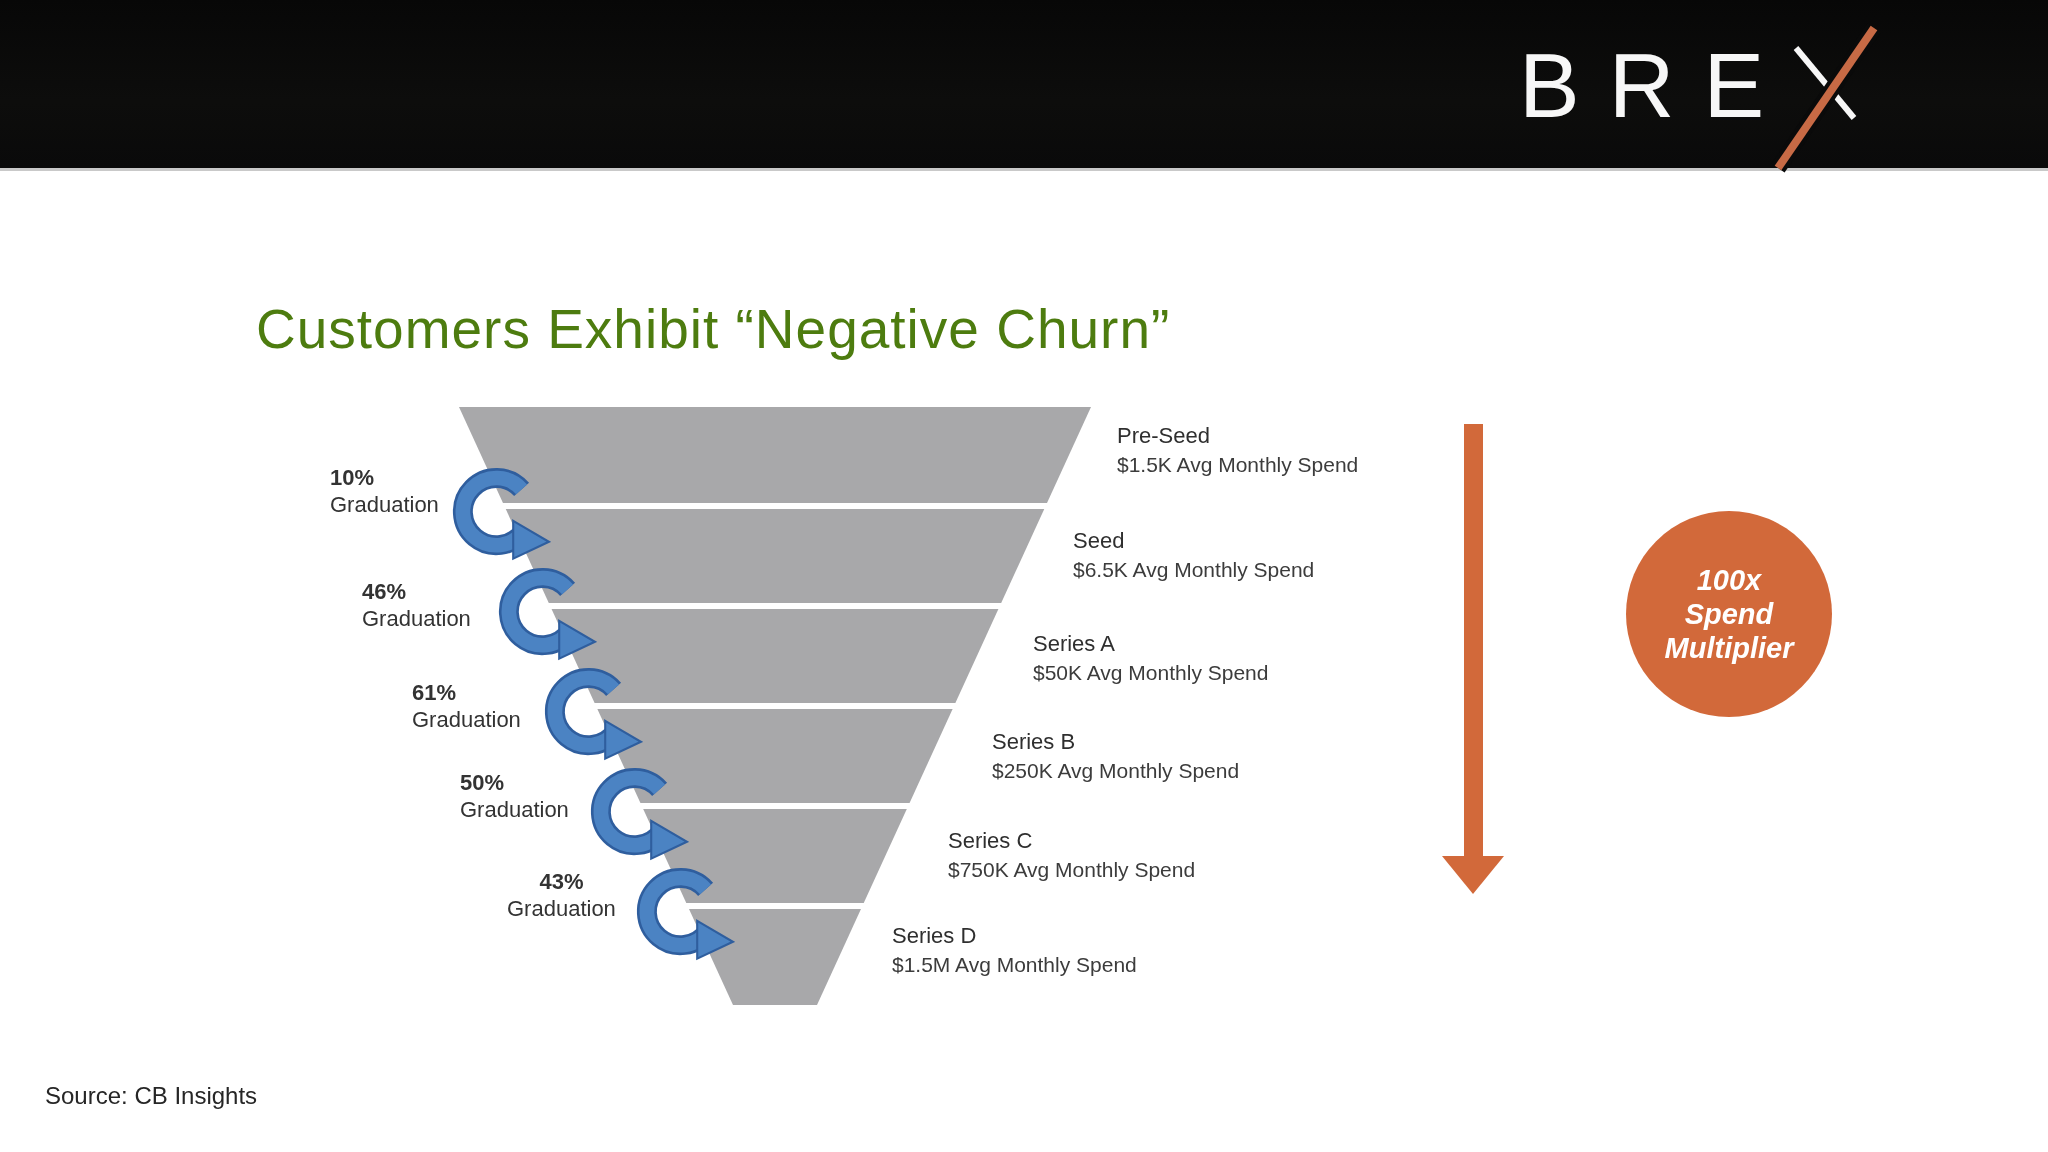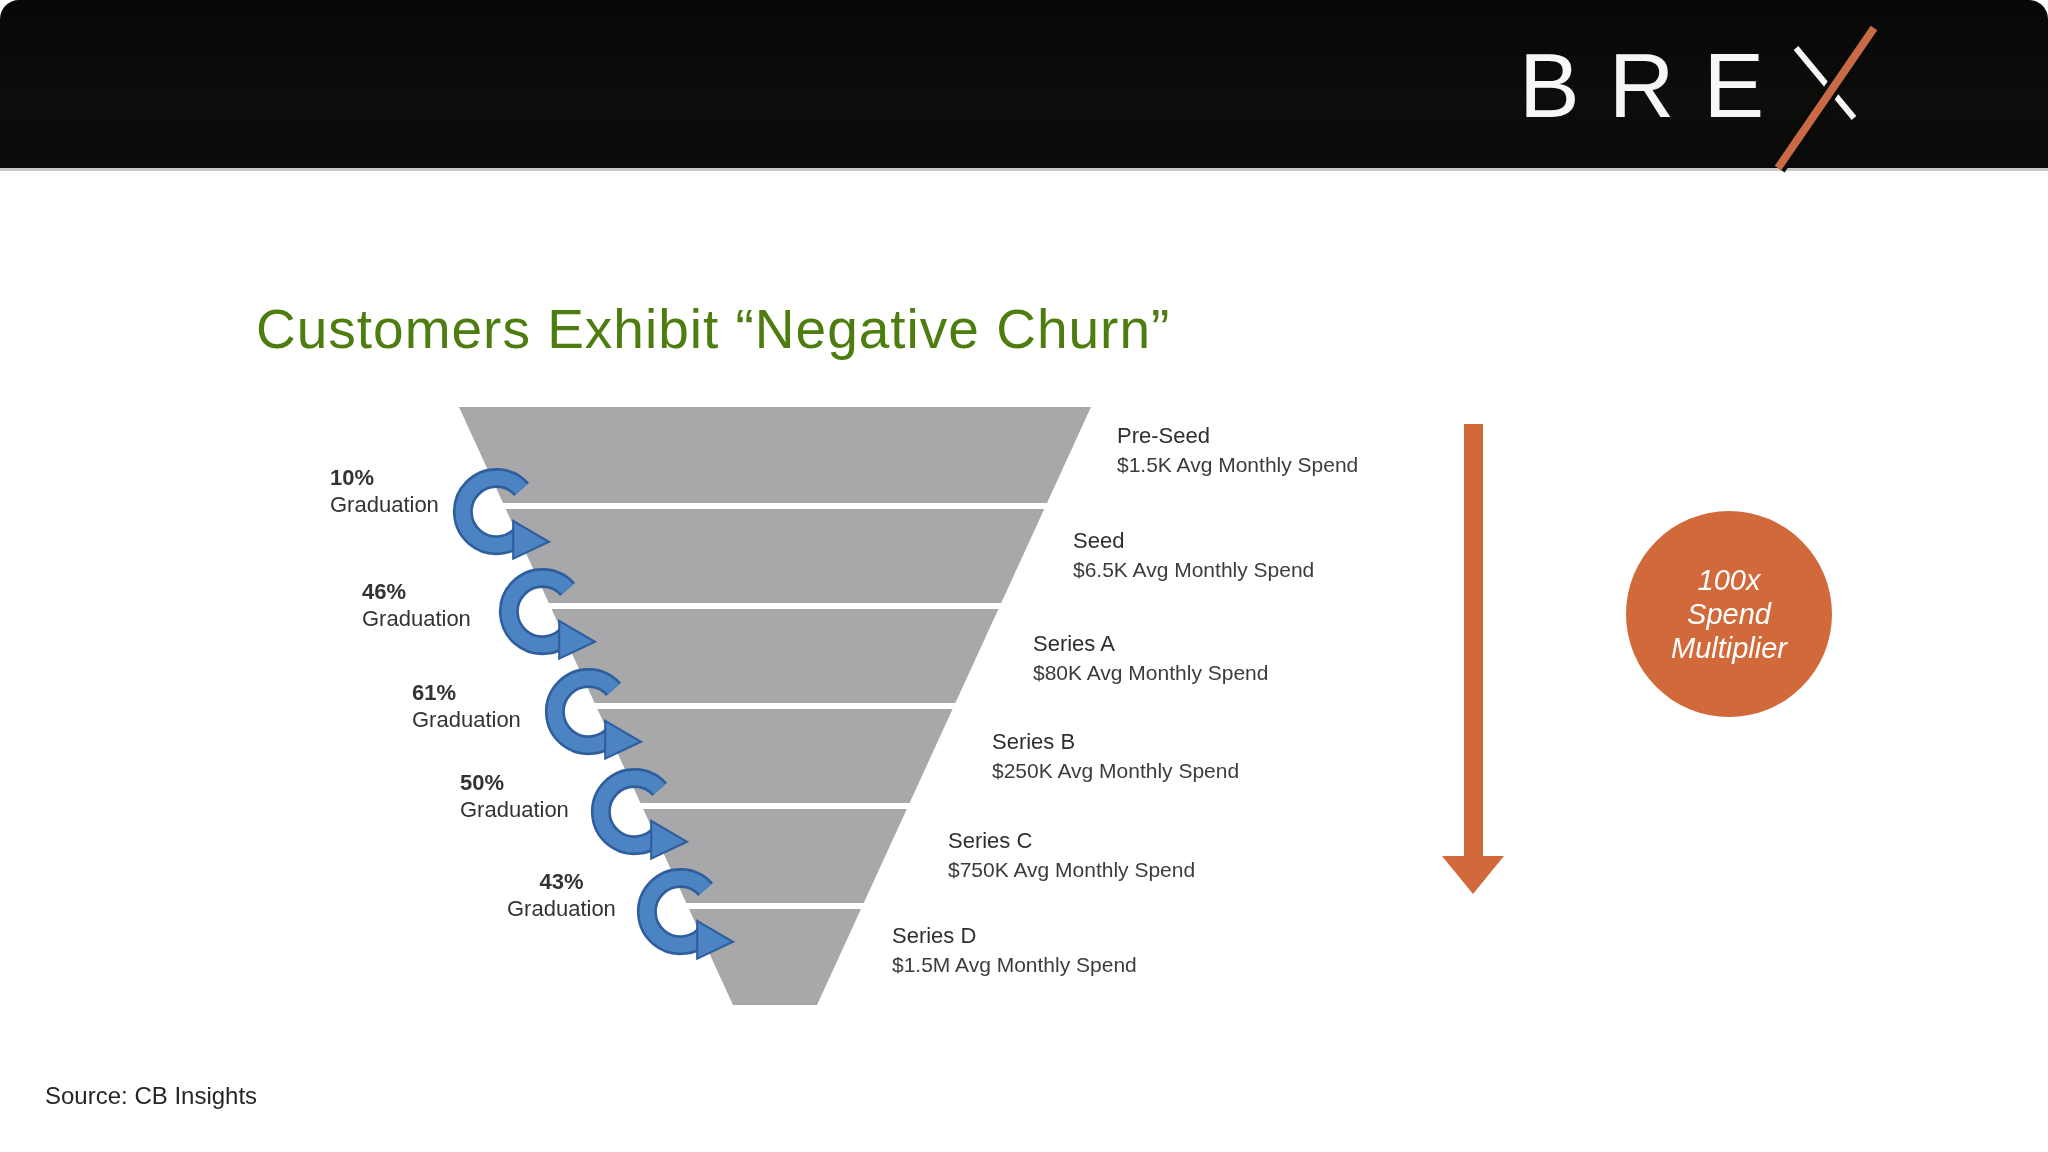--- a/index.html
+++ b/index.html
@@ -1,18 +1,18 @@
 <!DOCTYPE html>
 <html><head>
 <meta charset="utf-8">
 <style>
   html,body{margin:0;padding:0;background:#ffffff;}
   .slide{
     position:relative;width:2048px;height:1152px;overflow:hidden;
-    background:#ffffff;font-family:"Liberation Sans",sans-serif;border-radius:19px;
+    background:#ffffff;font-family:"Liberation Sans",sans-serif;
   }
   
   .header{
     position:absolute;left:0;top:0;width:2048px;height:168px;
     background:linear-gradient(180deg,#070707 0%,#0d0d0c 60%,#0a0a0a 100%);
     border-bottom:3px solid #c9c9c9;
   }
   .logo{position:absolute;left:1519px;top:40px;width:400px;height:120px;}
   .logo-bre{
     position:absolute;left:0;top:0;
@@ -53,21 +53,21 @@
   .down-arrow-head{
     position:absolute;left:1442px;top:856px;width:0;height:0;
     border-left:31px solid transparent;border-right:31px solid transparent;
     border-top:38px solid #d2693a;
   }
   
   .badge{
     position:absolute;left:1626px;top:511px;width:206px;height:206px;
     border-radius:50%;background:#d2693a;
     display:flex;flex-direction:column;align-items:center;justify-content:center;
-    color:#ffffff;font-size:29px;font-weight:normal;font-style:italic;
+    color:#ffffff;font-size:29px;font-weight:bold;font-style:italic;
     line-height:34px;text-align:center;
   }
   
   .source{
     position:absolute;left:45px;top:1082px;
     font-size:24px;color:#262626;
   }
 </style>
 </head>
 <body>
@@ -117,21 +117,21 @@
   <div class="stage st-0">
     <div class="name">Pre-Seed</div>
     <div class="spend">$1.5K Avg Monthly Spend</div>
   </div>
   <div class="stage st-1">
     <div class="name">Seed</div>
     <div class="spend">$6.5K Avg Monthly Spend</div>
   </div>
   <div class="stage st-2">
     <div class="name">Series A</div>
-    <div class="spend">$80K Avg Monthly Spend</div>
+    <div class="spend">$50K Avg Monthly Spend</div>
   </div>
   <div class="stage st-3">
     <div class="name">Series B</div>
     <div class="spend">$250K Avg Monthly Spend</div>
   </div>
   <div class="stage st-4">
     <div class="name">Series C</div>
     <div class="spend">$750K Avg Monthly Spend</div>
   </div>
   <div class="stage st-5">

